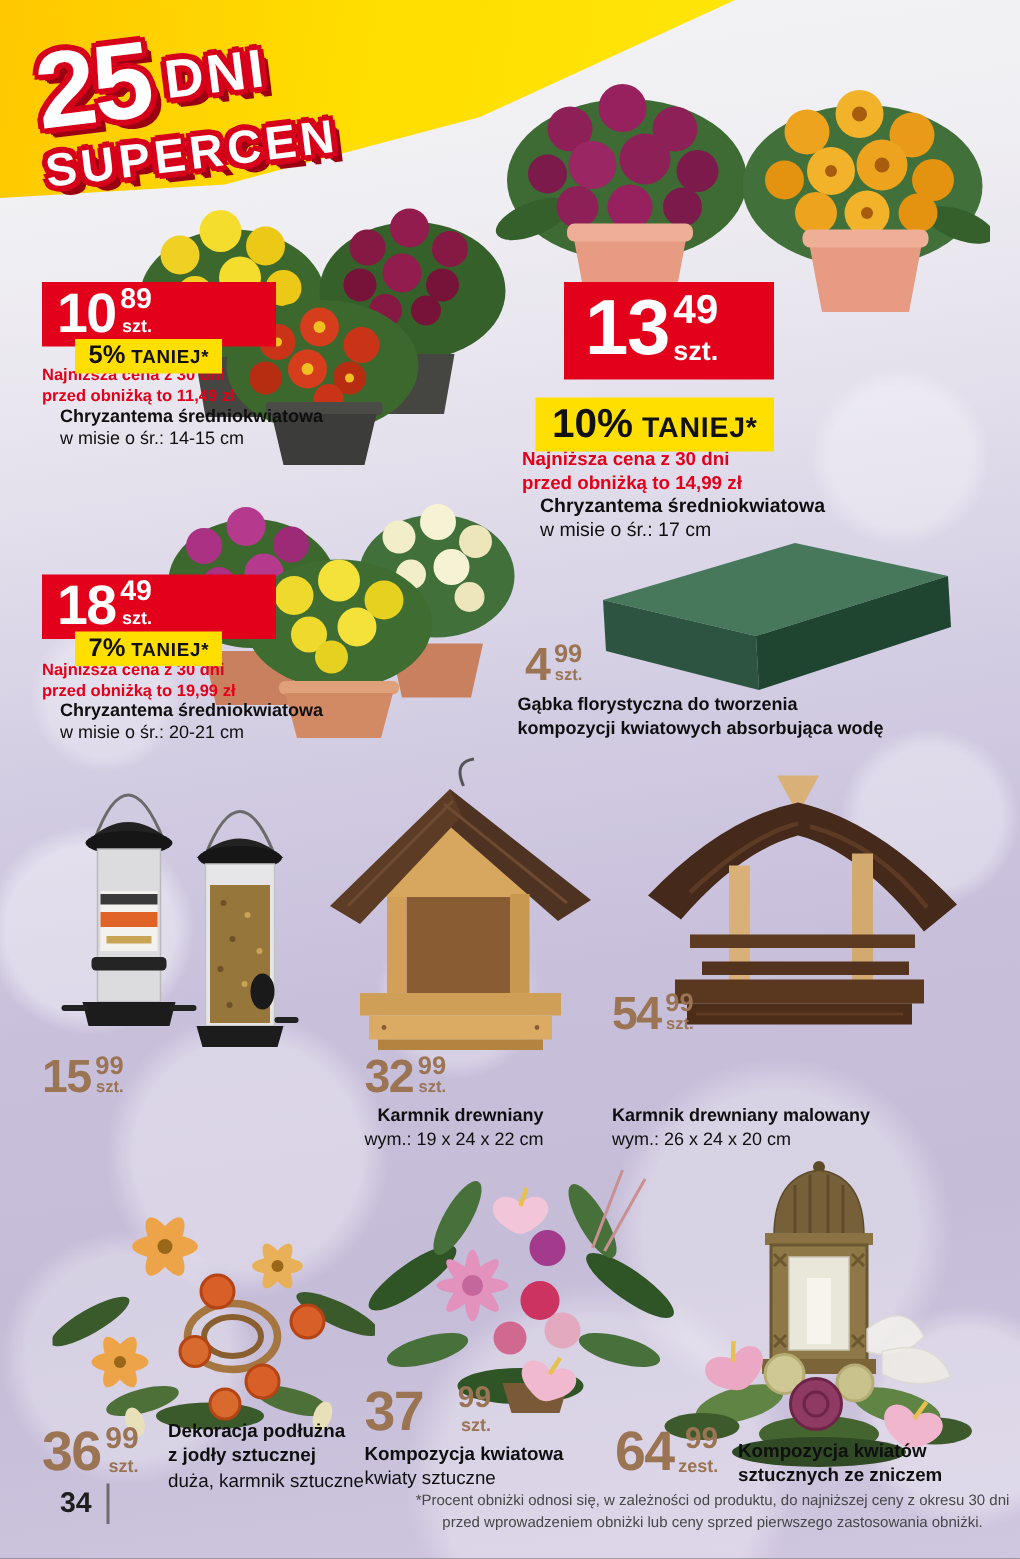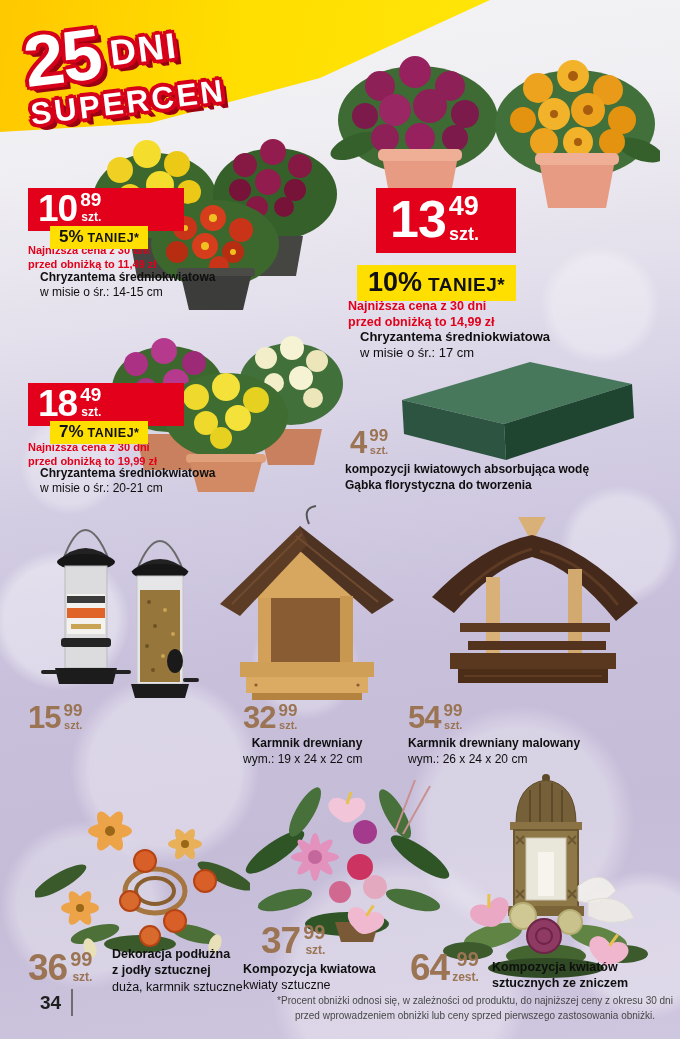--- a/index.html
+++ b/index.html
@@ -82,23 +82,23 @@
   .brown-price .pr-unit{color:#9a7453;}
   .bp-md .pr-main{font-size:31px;font-weight:800;}
   .bp-md .pr-cents{font-size:17px;}
   .bp-md .pr-unit{font-size:11px;margin-top:1px;}
   .bp-lg .pr-main{font-size:37px;font-weight:800;}
   .bp-lg .pr-cents{font-size:20px;}
   .bp-lg .pr-unit{font-size:12px;margin-top:2px;}
   .p4-price{left:350px;top:427px;}
   .p5-price{left:28px;top:702px;}
   .p6-price{left:243px;top:702px;}
-  .p7-price{left:408px;top:702px;justify-content:space-between;}
+  .p7-price{left:408px;top:660px;justify-content:space-between;}
   .p8-price{left:28px;top:949px;}
-  .p9-price{left:261px;top:922px;}
+  .p9-price{left:243px;top:922px;gap:20px;}
   .p10-price{left:410px;top:949px;}
   .bname{position:absolute;font-size:12px;line-height:1.3;color:#0f0f0f;z-index:5;}
   .bname .b{font-weight:700;}
   .p4-name{left:345px;top:462px;}
   .p5-name{left:28px;top:736px;}
   .p6-name{left:243px;top:736px;text-align:right;}
   .p7-name{left:408px;top:736px;}
   .p8-name{left:112px;top:946px;font-size:12.5px;}
   .p9-name{left:243px;top:961px;font-size:12.5px;}
   .p10-name{left:492px;top:959px;font-size:12.5px;}
@@ -488,22 +488,22 @@
   </div>
 
   <div class="brown-price bp-md p4-price">
     <span class="pr-main">4</span>
     <span class="pr-col">
       <span class="pr-cents">99</span>
       <span class="pr-unit">szt.</span>
     </span>
   </div>
   <div class="bname p4-name">
+    <div class="b">Gąbka florystyczna do tworzenia</div>
     <div class="b">kompozycji kwiatowych absorbująca wodę</div>
-    <div class="b">Gąbka florystyczna do tworzenia</div>
   </div>
 
   <div class="brown-price bp-md p5-price">
     <span class="pr-main">15</span>
     <span class="pr-col">
       <span class="pr-cents">99</span>
       <span class="pr-unit">szt.</span>
     </span>
   </div>
 

